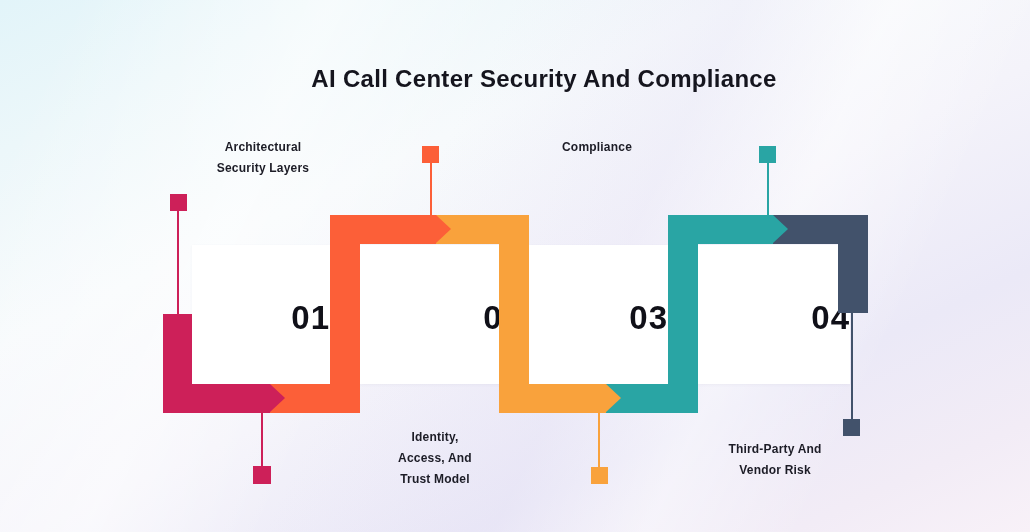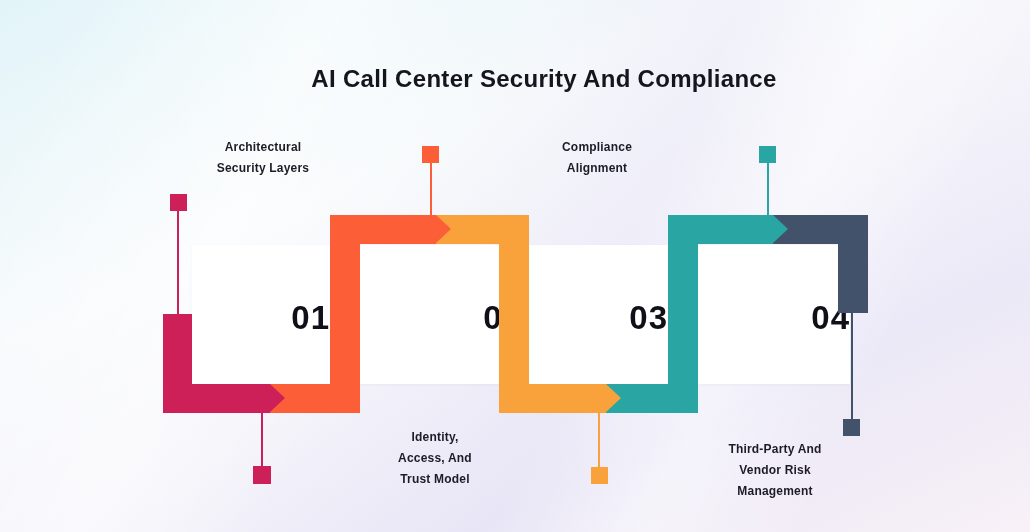--- a/index.html
+++ b/index.html
@@ -135,21 +135,19 @@
     <span>Architectural</span>
     <span>Security Layers</span>
   </div>
   <div class="steplabel" style="left:325px;top:427px;">
     <span>Identity,</span>
     <span>Access, And</span>
     <span>Trust Model</span>
   </div>
   <div class="steplabel" style="left:487px;top:137px;">
     <span>Compliance</span>
-    <span>Alignment</span>
   </div>
   <div class="steplabel" style="left:665px;top:439px;">
     <span>Third-Party And</span>
     <span>Vendor Risk</span>
-    <span>Management</span>
   </div>
 
 </div>
 
 </body></html>

